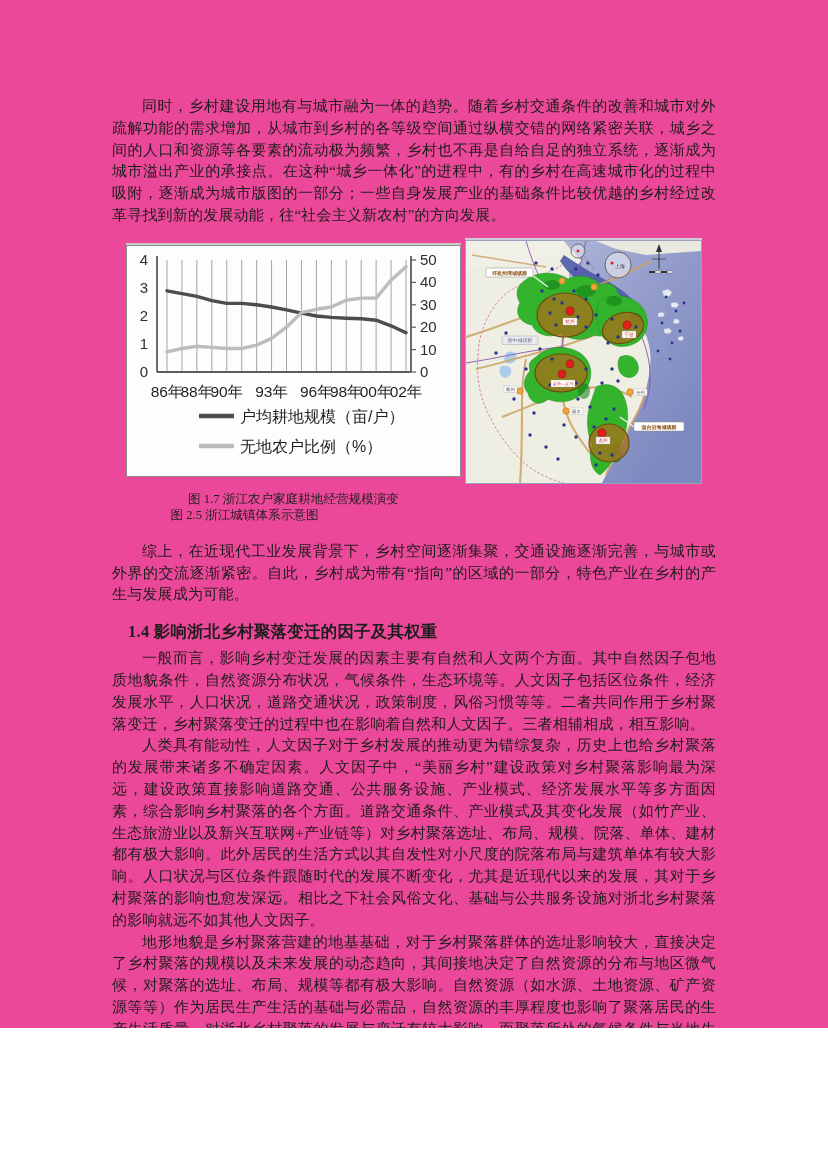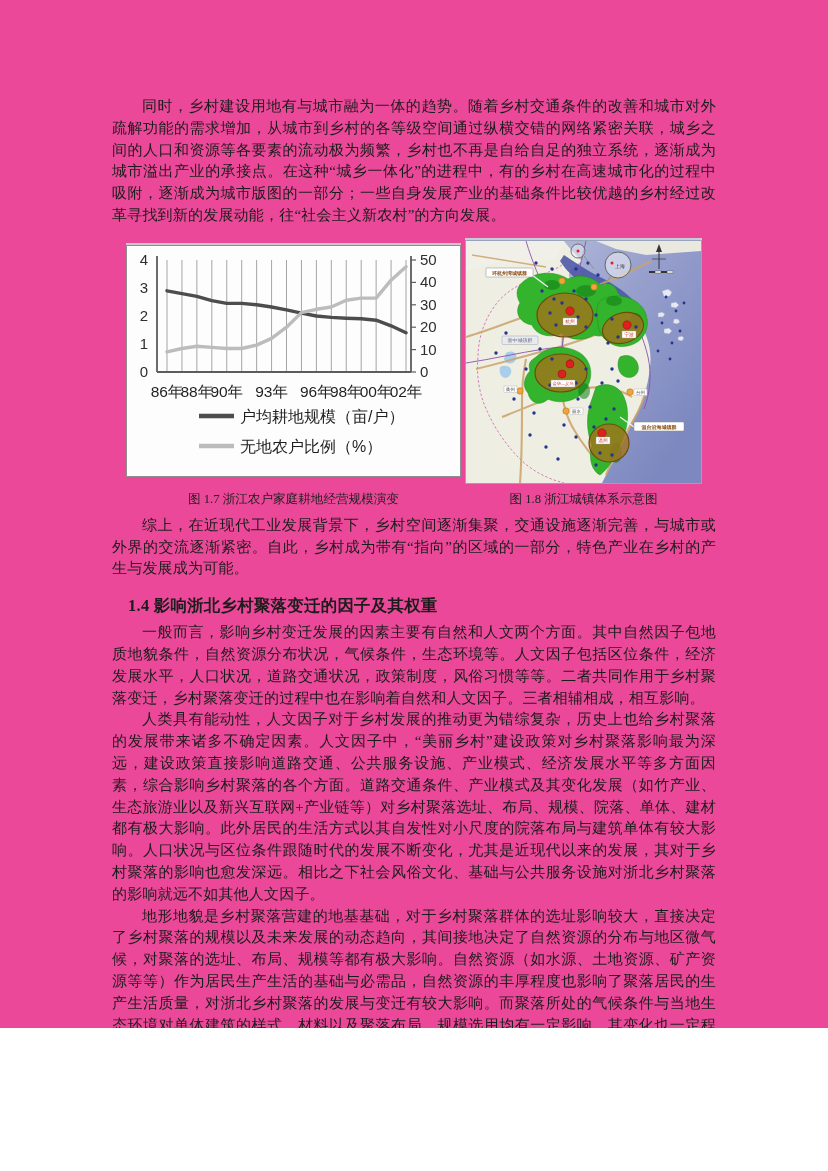--- a/index.html
+++ b/index.html
@@ -15,32 +15,32 @@
     overflow:hidden;
   }
   .para{
     margin:0;
     font-size:15px;
     line-height:21.8px;
     text-align:justify;
     text-indent:2em;
     letter-spacing:0.2px;
   }
-  .mt8{margin-top:8px;}
+  .mt8{margin-top:18px;}
   .figures-row{
     display:flex;justify-content:space-between;align-items:flex-start;
     margin-top:13px;padding:0 14px;
   }
   .fig{border:1px solid #8f8f8f;background:#fdfdfd;}
   .fig17{margin-top:5px;box-shadow:0 -2px 0 0 #c9c9c9;}
   .fig18{border-color:#9aa1bb;box-shadow:0 -2px 0 0 #c9ccd8;}
   .fig svg{display:block;}
   .captions-row{
     display:flex;justify-content:space-between;
-    padding:0 14px;margin-top:7px;
+    padding:0 14px;margin-top:7px;flex-direction:column;
   }
   .caption{font-size:12.6px;color:#1f1f1f;text-align:center;line-height:16px;}
   .cap17{width:335px;}
   .cap18{width:237px;}
   .heading{
     font-size:16.4px;font-weight:bold;
     margin:15px 0 5px 16px;letter-spacing:0.3px;
     font-family:"Liberation Serif","DejaVu Serif",serif;
   }
   .map-label-text{font-family:"Liberation Sans","DejaVu Sans",sans-serif;}
@@ -330,21 +330,21 @@
           <rect x="189" y="30" width="6" height="2" fill="#ffffff" stroke="#333333" stroke-width="0.4"></rect>
           <rect x="195" y="30" width="6" height="2" fill="#333333"></rect>
           <rect x="201" y="30" width="6" height="2" fill="#ffffff" stroke="#333333" stroke-width="0.4"></rect>
         </g>
       </svg>
     </div>
   </div>
 
   <div class="captions-row">
     <div class="caption cap17">图 1.7 浙江农户家庭耕地经营规模演变</div>
-    <div class="caption cap18">图 1.8 浙江城镇体系示意图</div>
+    <div class="caption cap18">图 2.5 浙江城镇体系示意图</div>
   </div>
 
   <p class="para mt8">综上，在近现代工业发展背景下，乡村空间逐渐集聚，交通设施逐渐完善，与城市或外界的交流逐渐紧密。自此，乡村成为带有“指向”的区域的一部分，特色产业在乡村的产生与发展成为可能。</p>
 
   <h2 class="heading">1.4 影响浙北乡村聚落变迁的因子及其权重</h2>
 
   <p class="para">一般而言，影响乡村变迁发展的因素主要有自然和人文两个方面。其中自然因子包地质地貌条件，自然资源分布状况，气候条件，生态环境等。人文因子包括区位条件，经济发展水平，人口状况，道路交通状况，政策制度，风俗习惯等等。二者共同作用于乡村聚落变迁，乡村聚落变迁的过程中也在影响着自然和人文因子。三者相辅相成，相互影响。</p>
   <p class="para">人类具有能动性，人文因子对于乡村发展的推动更为错综复杂，历史上也给乡村聚落的发展带来诸多不确定因素。人文因子中，“美丽乡村”建设政策对乡村聚落影响最为深远，建设政策直接影响道路交通、公共服务设施、产业模式、经济发展水平等多方面因素，综合影响乡村聚落的各个方面。道路交通条件、产业模式及其变化发展（如竹产业、生态旅游业以及新兴互联网+产业链等）对乡村聚落选址、布局、规模、院落、单体、建材都有极大影响。此外居民的生活方式以其自发性对小尺度的院落布局与建筑单体有较大影响。人口状况与区位条件跟随时代的发展不断变化，尤其是近现代以来的发展，其对于乡村聚落的影响也愈发深远。相比之下社会风俗文化、基础与公共服务设施对浙北乡村聚落的影响就远不如其他人文因子。</p>
   <p class="para">地形地貌是乡村聚落营建的地基基础，对于乡村聚落群体的选址影响较大，直接决定了乡村聚落的规模以及未来发展的动态趋向，其间接地决定了自然资源的分布与地区微气候，对聚落的选址、布局、规模等都有极大影响。自然资源（如水源、土地资源、矿产资源等等）作为居民生产生活的基础与必需品，自然资源的丰厚程度也影响了聚落居民的生产生活质量，对浙北乡村聚落的发展与变迁有较大影响。而聚落所处的气候条件与当地生态环境对单体建筑的样式、材料以及聚落布局、规模选用均有一定影响，其变化也一定程度上影响着聚落的发展与变化。</p>
 

